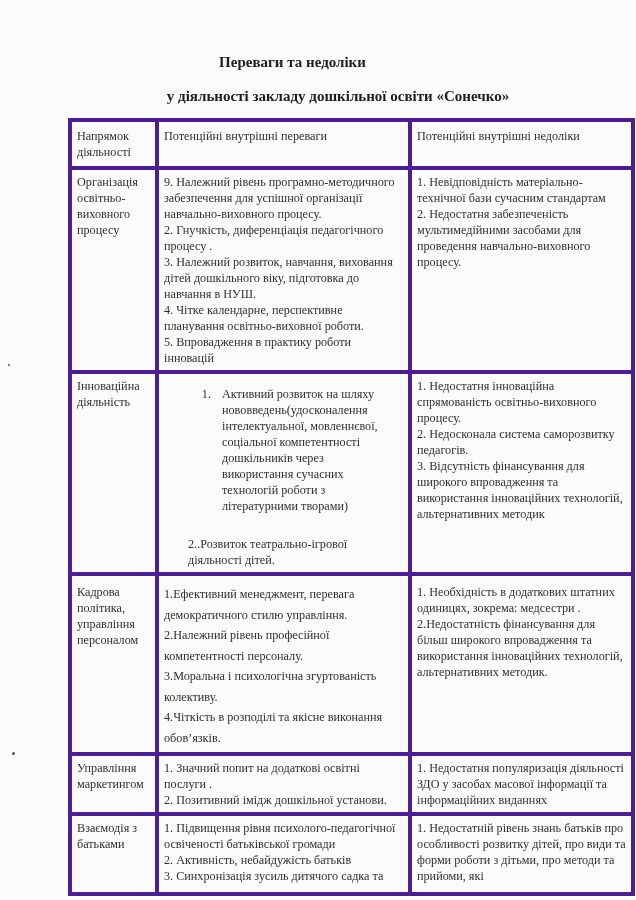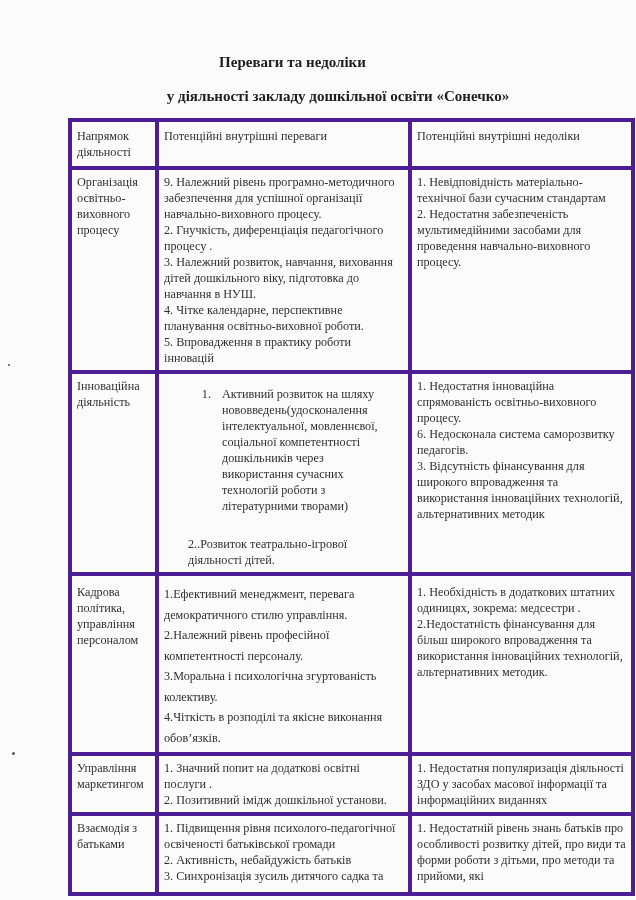--- a/index.html
+++ b/index.html
@@ -74,21 +74,21 @@
   <tr class="row2">
     <td>Інноваційна діяльність</td>
     <td class="c2">
       <ol class="numlist">
         <li>Активний розвиток на шляху нововведень(удосконалення інтелектуальної, мовленнєвої, соціальної компетентності дошкільників через використання сучасних технологій роботи з літературними творами)</li>
       </ol>
       <div class="after">2..Розвиток театрально-ігрової діяльності дітей.</div>
     </td>
     <td>
       <span class="item">1. Недостатня інноваційна спрямованість освітньо-виховного процесу.</span>
-      <span class="item"> 6. Недосконала система саморозвитку педагогів.</span>
+      <span class="item"> 2. Недосконала система саморозвитку педагогів.</span>
       <span class="item"> 3. Відсутність фінансування для широкого впровадження та використання інноваційних технологій, альтернативних методик</span>
     </td>
   </tr>
 
   <tr class="row3">
     <td>Кадрова політика, управління персоналом</td>
     <td class="c2">
       <span class="item">1.Ефективний менеджмент, перевага демократичного стилю управління.</span>
       <span class="item">2.Належний рівень професійної компетентності персоналу.</span>
       <span class="item">3.Моральна і психологічна згуртованість колективу.</span>

